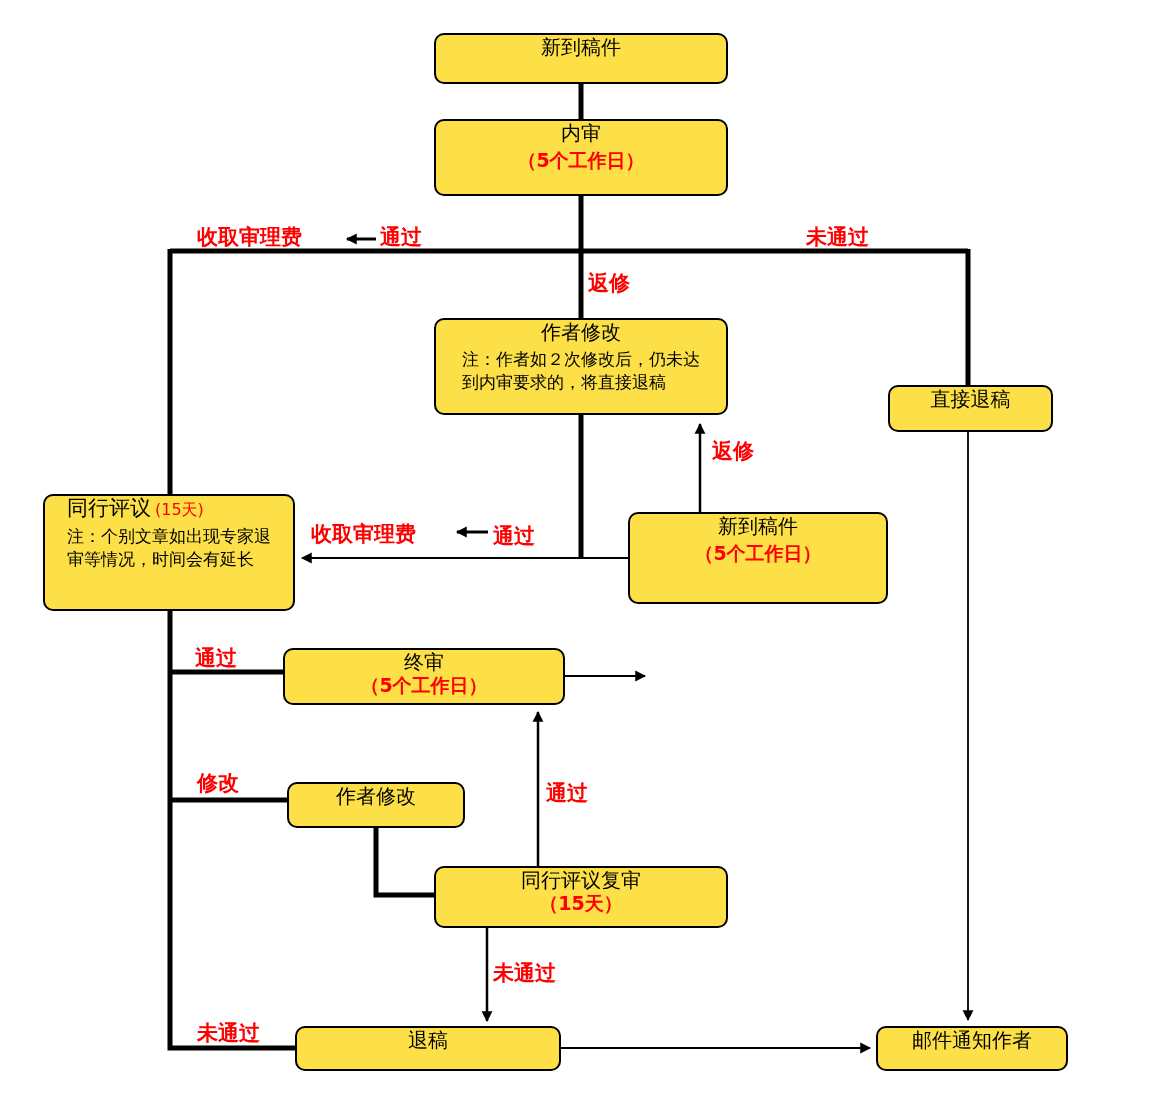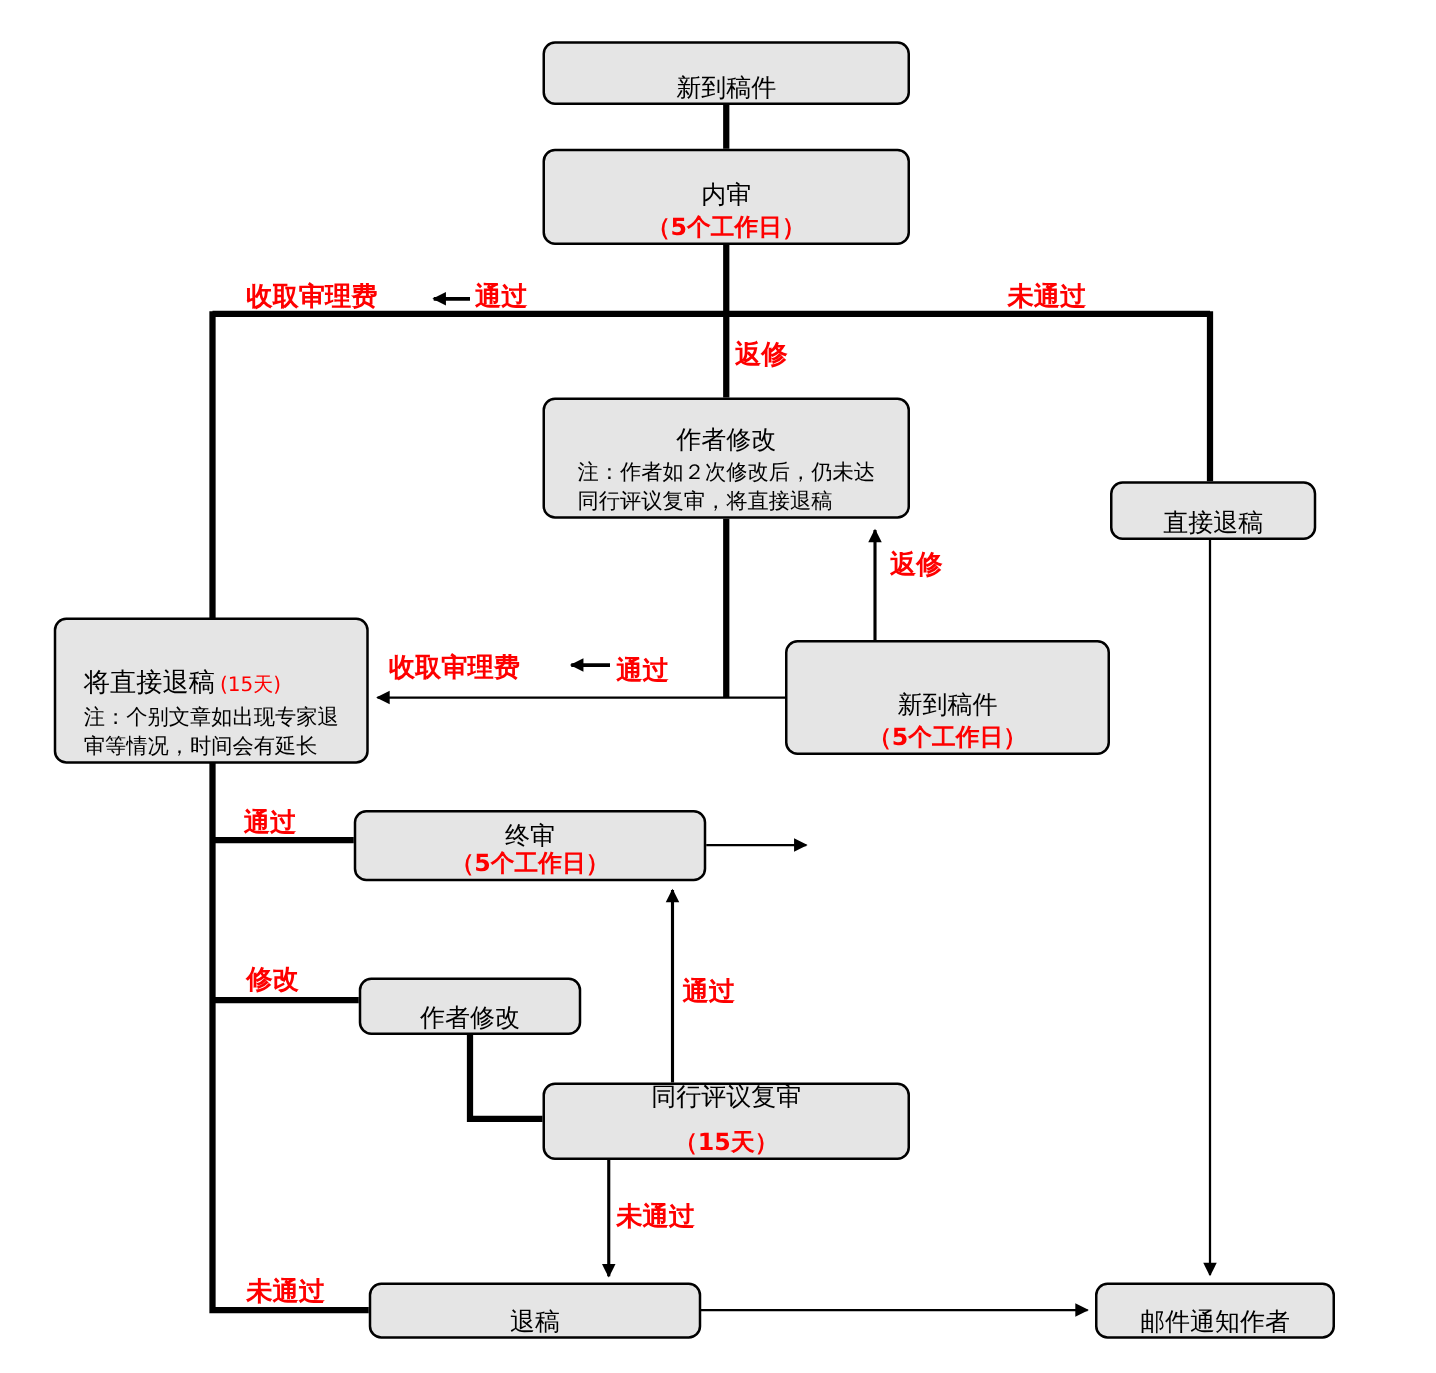--- a/index.html
+++ b/index.html
@@ -8,28 +8,28 @@
     width: 1149px;
     height: 1098px;
     background: #ffffff;
     font-family: "DejaVu Sans", sans-serif;
     overflow: hidden;
   }
   .wires { position: absolute; left: 0; top: 0; z-index: 0; }
   .box {
     position: absolute;
     z-index: 1;
-    background: #e5e5e5;
+    background: #fde047;
     border: 2px solid #000000;
     border-radius: 10px;
     box-sizing: border-box;
     display: flex;
     flex-direction: column;
     align-items: center;
-    justify-content: flex-end;
+    justify-content: flex-start;
     gap: 4px;
     color: #000000;
   }
   .t   { font-size: 20px; color: #000000; line-height: 1.2; }
   .dur { font-size: 19px; color: #fe0000; font-weight: bold; line-height: 1.2; }
   .note {
     font-size: 17px; color: #000000; white-space: pre-line;
     line-height: 1.35; text-align: left;
   }
   .trow { display: flex; align-items: baseline; gap: 4px; align-self: flex-start; padding-left: 22px; }
@@ -85,30 +85,30 @@
   </div>
 
   <div class="box" style="left:434px;top:119px;width:294px;height:77px;">
     <span class="t">内审</span>
     <span class="dur">（5个工作日）</span>
   </div>
 
   <div class="box" style="left:434px;top:318px;width:294px;height:97px;">
     <span class="t">作者修改</span>
     <span class="note">注：作者如２次修改后，仍未达
-同行评议复审，将直接退稿</span>
+到内审要求的，将直接退稿</span>
   </div>
 
   <div class="box" style="left:888px;top:385px;width:165px;height:47px;">
     <span class="t">直接退稿</span>
   </div>
 
   <div class="box" style="left:43px;top:494px;width:252px;height:117px;">
     <div class="trow">
-      <span class="t">将直接退稿</span>
+      <span class="t">同行评议</span>
       <span class="dur15">(15天)</span>
     </div>
     <span class="note">注：个别文章如出现专家退
 审等情况，时间会有延长</span>
   </div>
 
   <div class="box" style="left:628px;top:512px;width:260px;height:92px;">
     <span class="t">新到稿件</span>
     <span class="dur">（5个工作日）</span>
   </div>
@@ -116,21 +116,21 @@
   <div class="box" style="left:283px;top:648px;width:282px;height:57px;gap:0;">
     <span class="t">终审</span>
     <span class="dur">（5个工作日）</span>
   </div>
 
 
   <div class="box" style="left:287px;top:782px;width:178px;height:46px;">
     <span class="t">作者修改</span>
   </div>
 
-  <div class="box" style="left:434px;top:866px;width:294px;height:62px;gap:14px;">
+  <div class="box" style="left:434px;top:866px;width:294px;height:62px;gap:0;">
     <span class="t">同行评议复审</span>
     <span class="dur">（15天）</span>
   </div>
 
   <div class="box" style="left:295px;top:1026px;width:266px;height:45px;">
     <span class="t">退稿</span>
   </div>
 
   <div class="box" style="left:876px;top:1026px;width:192px;height:45px;">
     <span class="t">邮件通知作者</span>

